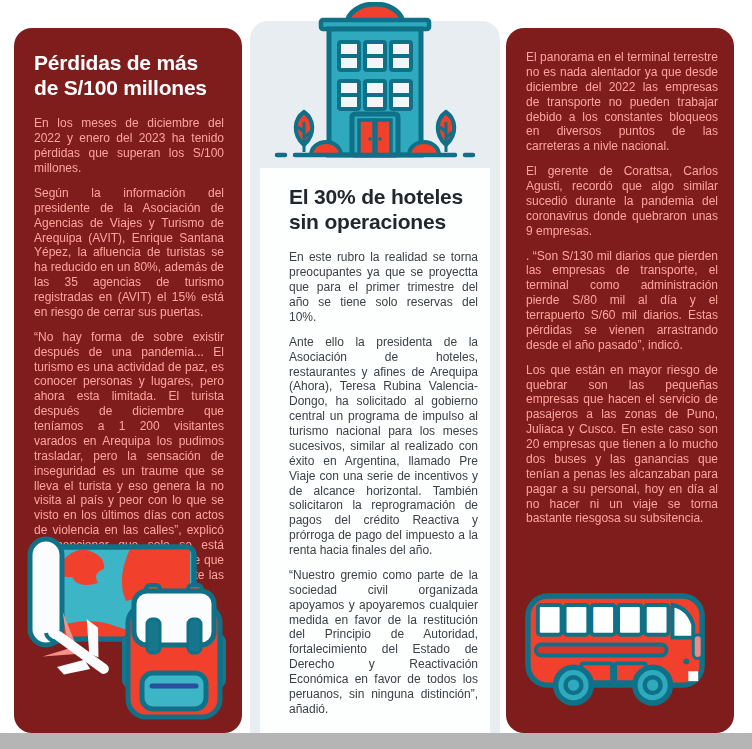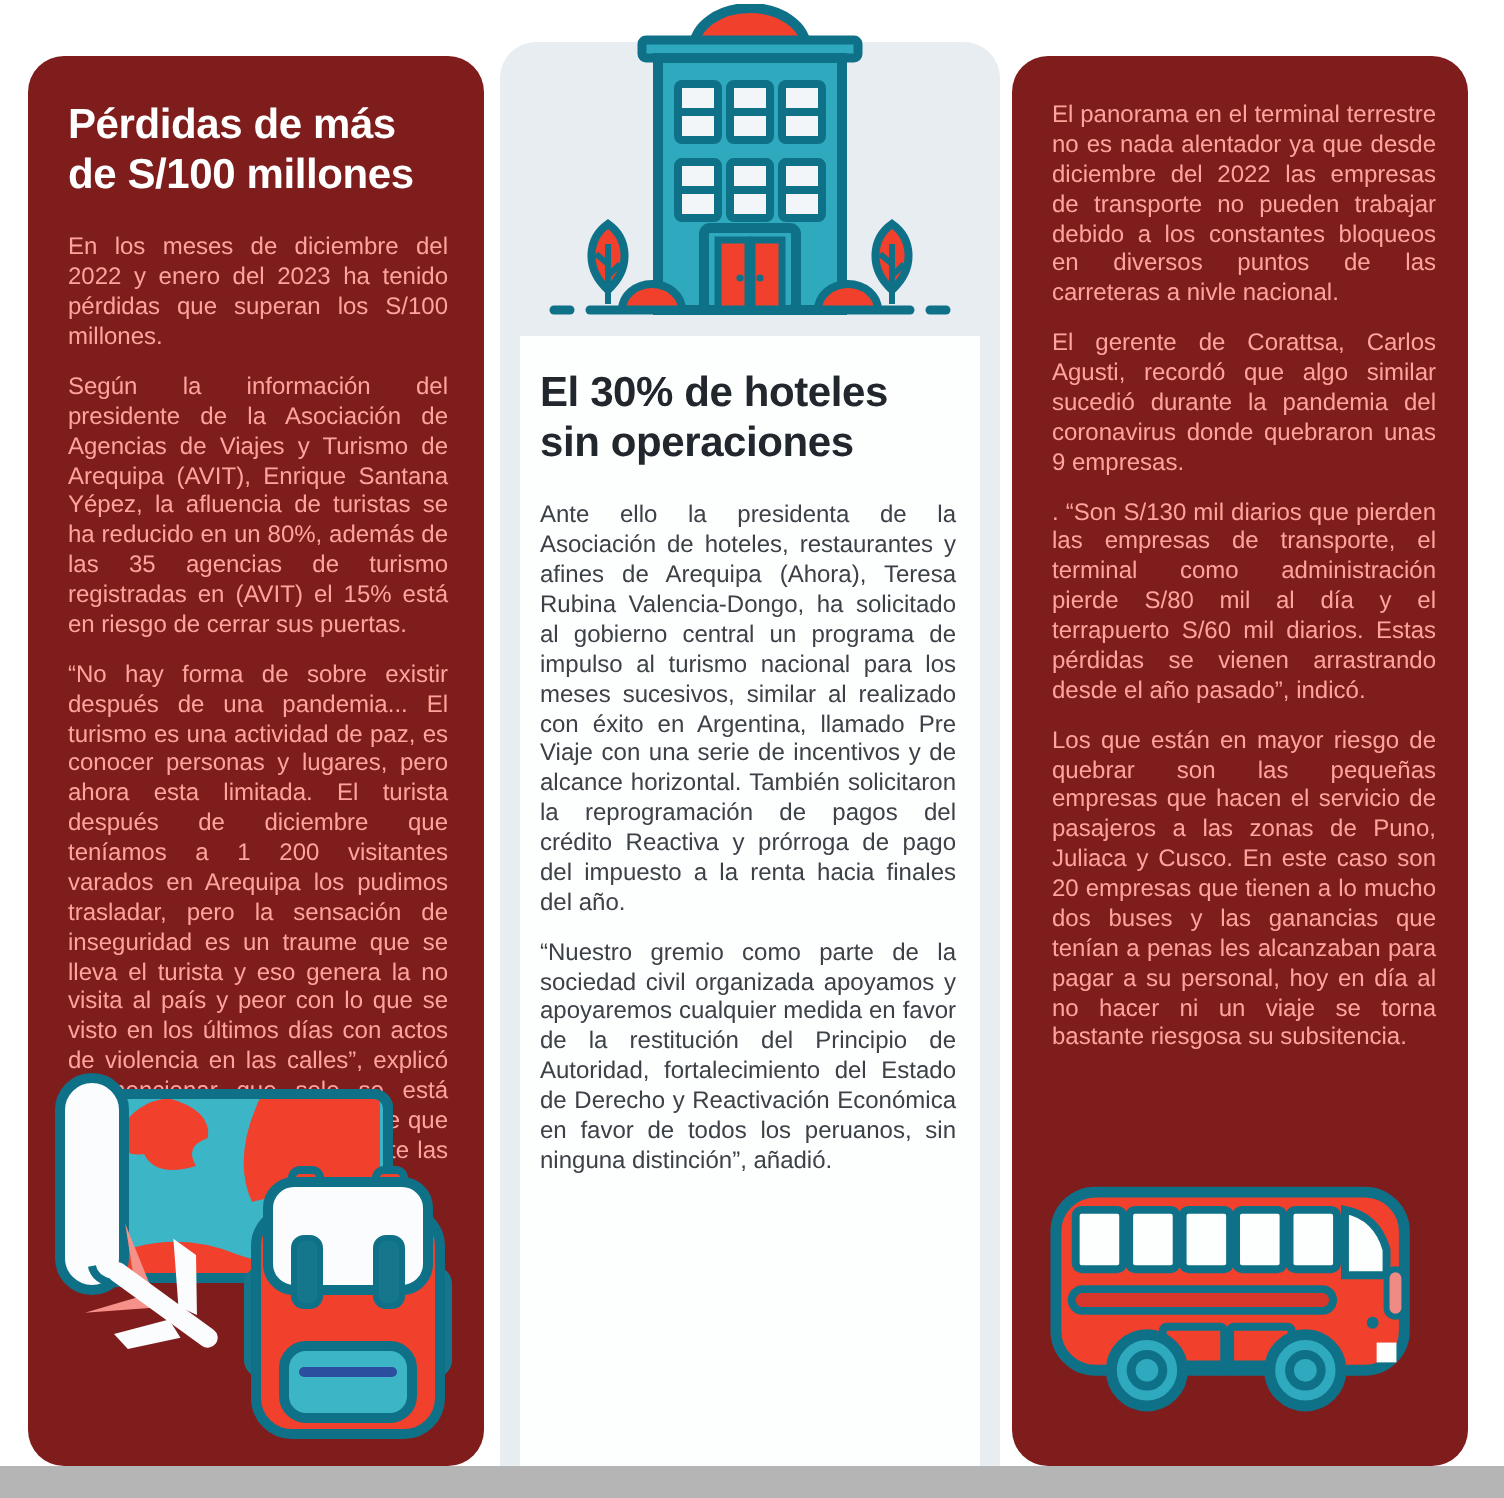--- a/index.html
+++ b/index.html
@@ -15,21 +15,21 @@
     overflow:hidden;
   }
   #left-card{left:14px;top:28px;width:228px;height:705px;padding:22px 18px 0 20px;}
   #right-card{left:506px;top:28px;width:228px;height:705px;padding:22px 16px 0 20px;}
   #center-panel{
     left:250px;top:21px;width:250px;height:712px;
     background:#e8edf2;border-radius:18px 18px 0 0;
   }
   #center-card{
     left:260px;top:168px;width:230px;height:565px;
-    background:#fdfefe;box-sizing:border-box;padding:16px 12px 0 10px;
+    background:#fdfefe;box-sizing:border-box;padding:16px 12px 0 29px;
     overflow:hidden;
   }
   #hotel-illustration{left:267px;top:2px;width:216px;height:162px;}
   #footer-bar{left:0;top:733px;width:752px;height:16px;background:#b5b5b5;}
 
   
   .title{
     font-size:21px;font-weight:bold;line-height:1.2;letter-spacing:-0.2px;
     margin:0 0 16px 0;
   }
@@ -100,20 +100,21 @@
       <line x1="28" y1="153" x2="188" y2="153"></line>
       <line x1="10" y1="153" x2="18" y2="153"></line>
       <line x1="198" y1="153" x2="206" y2="153"></line>
     </g>
   </svg>
 </div>
 
 <article id="center-card" class="abs">
   <h2 class="title title-dark">El 30% de hoteles sin operaciones</h2>
   <div class="body body-dark">
+    <p>En este rubro la realidad se torna preocupantes ya que se proyectta que para el primer trimestre del año se tiene solo reservas del 10%.</p>
     <p>Ante ello la presidenta de la Asociación de hoteles, restaurantes y afines de Arequipa (Ahora), Teresa Rubina Valencia-Dongo, ha solicitado al gobierno central un programa de impulso al turismo nacional para los meses sucesivos, similar al realizado con éxito en Argentina, llamado Pre Viaje con una serie de incentivos y de alcance horizontal. También solicitaron la reprogramación de pagos del crédito Reactiva y prórroga de pago del impuesto a la renta hacia finales del año.</p>
     <p>“Nuestro gremio como parte de la sociedad civil organizada apoyamos y apoyaremos cualquier medida en favor de la restitución del Principio de Autoridad, fortalecimiento del Estado de Derecho y Reactivación Económica en favor de todos los peruanos, sin ninguna distinción”, añadió.</p>
   </div>
 </article>
 
 <article id="left-card" class="abs red-card">
   <h2 class="title title-on-red">Pérdidas de más de S/100 millones</h2>
   <div class="body body-on-red">
     <p>En los meses de diciembre del 2022 y enero del 2023 ha tenido pérdidas que superan los S/100 millones.</p>
     <p>Según la información del presidente de la Asociación de Agencias de Viajes y Turismo de Arequipa (AVIT), Enrique Santana Yépez, la afluencia de turistas se ha reducido en un 80%, además de las 35 agencias de turismo registradas en (AVIT) el 15% está en riesgo de cerrar sus puertas.</p>

